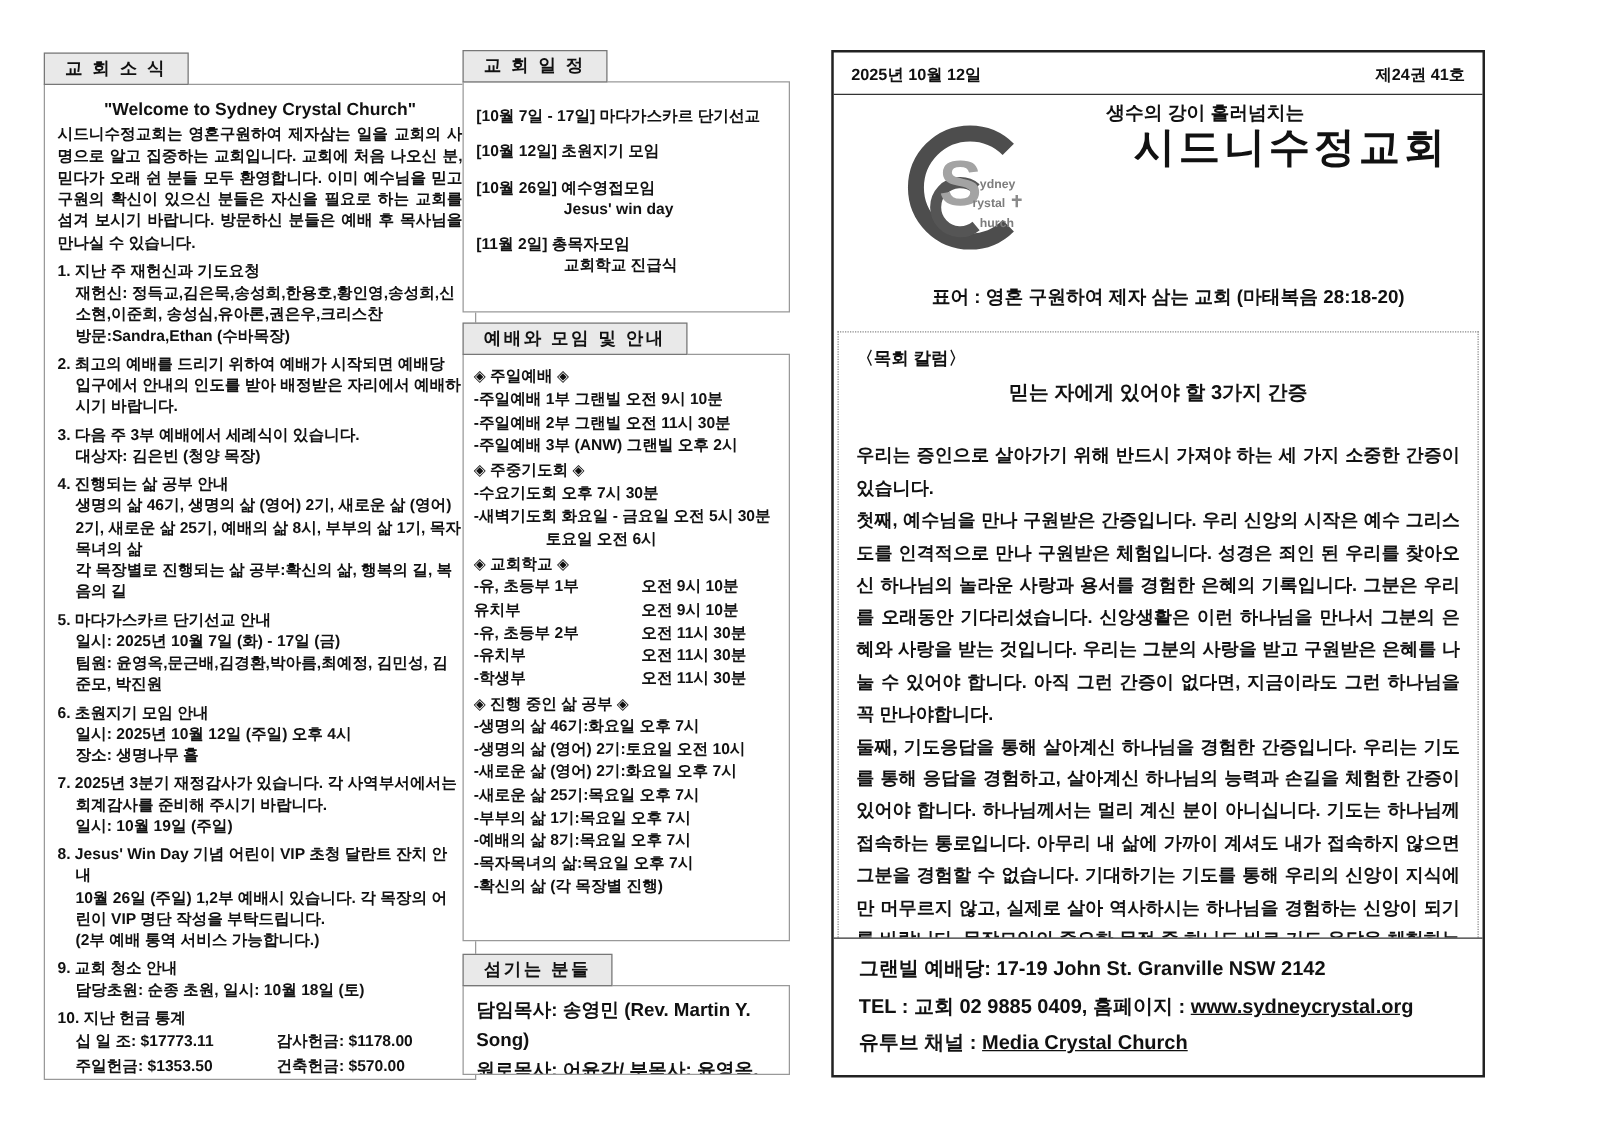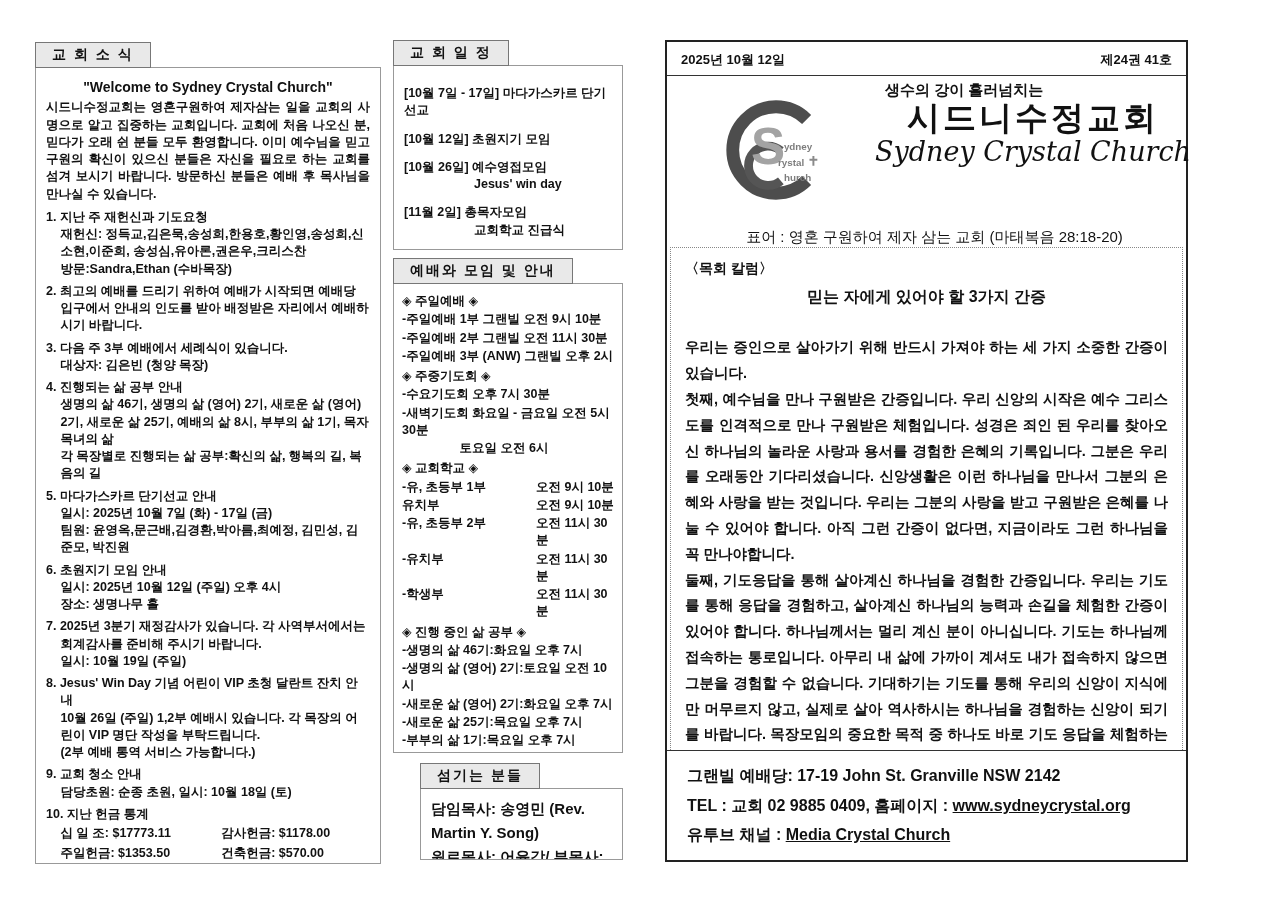--- a/index.html
+++ b/index.html
@@ -15,48 +15,48 @@
   .col-news{position:absolute;left:35px;top:42px;width:346px;}
   .news-box{height:797px;}
   .welcome-title{text-align:center;font-size:14px;margin:2px 0 2px;}
   .welcome-body{margin:0 0 6px;text-align:justify;}
   .notice{margin:5px 0;}
   .n-head{padding-left:1.15em;text-indent:-1.15em;}
   .n-detail{padding-left:1.15em;}
   .offer{display:grid;grid-template-columns:1.08fr 1fr;row-gap:3px;padding-left:1.15em;margin-top:2px;}
 
   
-  .col-mid{position:absolute;left:393px;top:40px;width:230px;}
+  .col-mid{position:absolute;left:370px;top:40px;width:262px;}
   .sched-box{height:185px;font-size:12.5px;}
   .sched-item{margin:11px 0;}
   .sched-l2{padding-left:5.6em;}
   .worship-wrap{margin-top:8px;}
   .worship-box{height:470px;padding:6px 8px;}
   .w-title{margin:3px 0 1px;}
   .w-line{margin:1px 0;}
   .w-indent{padding-left:4.6em;}
   .w-row{display:flex;margin:1px 0;gap:12px;}
   .w-row .nm{width:122px;flex:none;}
-  .servants-wrap{margin-top:10px;margin-left:27px;}
+  .servants-wrap{margin-top:10px;}
   .servants-box{height:72px;font-size:15px;line-height:1.6;}
 
   
   .page-right{position:absolute;left:665px;top:40px;width:523px;height:822px;
               border:2px solid #222;box-sizing:border-box;background:#fff;
               display:flex;flex-direction:column;}
   .masthead{display:flex;justify-content:space-between;align-items:center;
             padding:9px 14px 6px;font-size:13px;font-weight:bold;border-bottom:1px solid #333;}
   .brand{position:relative;height:150px;flex:none;}
   .logo{position:absolute;left:52px;top:14px;}
   .brand-text{position:absolute;left:180px;top:4px;width:372px;text-align:center;}
   .slogan{font-size:15px;font-weight:bold;text-align:left;padding-left:38px;margin-top:1px;}
   .church-title{font-size:33px;font-weight:bold;letter-spacing:3px;line-height:1.1;
                 font-family:"DejaVu Serif","Liberation Serif",serif;}
   .church-sub{font-size:27px;font-style:italic;font-family:"DejaVu Serif","Liberation Serif",serif;}
-  .motto{text-align:center;font-size:15px;font-weight:normal;margin:2px 0 0;flex:none;padding-left:16px;}
+  .motto{text-align:center;font-size:15px;font-weight:bold;margin:2px 0 18px;flex:none;padding-left:16px;}
   .column-box{margin:0 3px;border:1px dotted #888;border-bottom:none;
               padding:8px 14px 4px;flex:1 1 auto;overflow:hidden;
               font-size:14.5px;font-weight:bold;line-height:1.78;}
   .col-label{font-size:14px;margin-bottom:2px;}
   .col-title{text-align:center;font-size:16px;margin-bottom:24px;}
   .column-box p{margin:0;text-align:justify;}
   .pg-footer{border-top:1px solid #333;text-align:left;font-size:16px;
              font-weight:bold;line-height:1.85;padding:10px 20px;flex:none;}
   .link{text-decoration:underline;cursor:pointer;}
 </style>
@@ -214,21 +214,20 @@
       <path d="M 62.9 60.7 A 20 20 0 1 0 62.9 91.3" fill="none" stroke="#555555" stroke-width="9"></path>
       <text x="50" y="74" text-anchor="middle" font-size="52" font-weight="bold" fill="#a3a3a3">S</text>
       <text x="66" y="60" font-size="10" font-weight="bold" fill="#7d7d7d">ydney</text>
       <text x="60" y="76" font-size="10" font-weight="bold" fill="#7d7d7d">rystal</text>
       <text x="66" y="92" font-size="10" font-weight="bold" fill="#7d7d7d">hurch</text>
       <path d="M 96 66 l 0 10 M 92 70 l 8 0" stroke="#8a8a8a" stroke-width="2" fill="none"></path>
     </svg>
     <div class="brand-text">
       <div class="slogan">생수의 강이 흘러넘치는</div>
       <div class="church-title">시드니수정교회</div>
-      <div class="church-sub">Sydney Crystal Church</div>
     </div>
   </div>
 
   <div class="motto">표어 : 영혼 구원하여 제자 삼는 교회 (마태복음 28:18-20)</div>
 
   <div class="column-box">
     <div class="col-label">〈목회 칼럼〉</div>
     <div class="col-title">믿는 자에게 있어야 할 3가지 간증</div>
     <p>우리는 증인으로 살아가기 위해 반드시 가져야 하는 세 가지 소중한 간증이 있습니다.</p>
     <p>첫째, 예수님을 만나 구원받은 간증입니다. 우리 신앙의 시작은 예수 그리스도를 인격적으로 만나 구원받은 체험입니다. 성경은 죄인 된 우리를 찾아오신 하나님의 놀라운 사랑과 용서를 경험한 은혜의 기록입니다. 그분은 우리를 오래동안 기다리셨습니다. 신앙생활은 이런 하나님을 만나서 그분의 은혜와 사랑을 받는 것입니다. 우리는 그분의 사랑을 받고 구원받은 은혜를 나눌 수 있어야 합니다. 아직 그런 간증이 없다면, 지금이라도 그런 하나님을 꼭 만나야합니다.</p>

